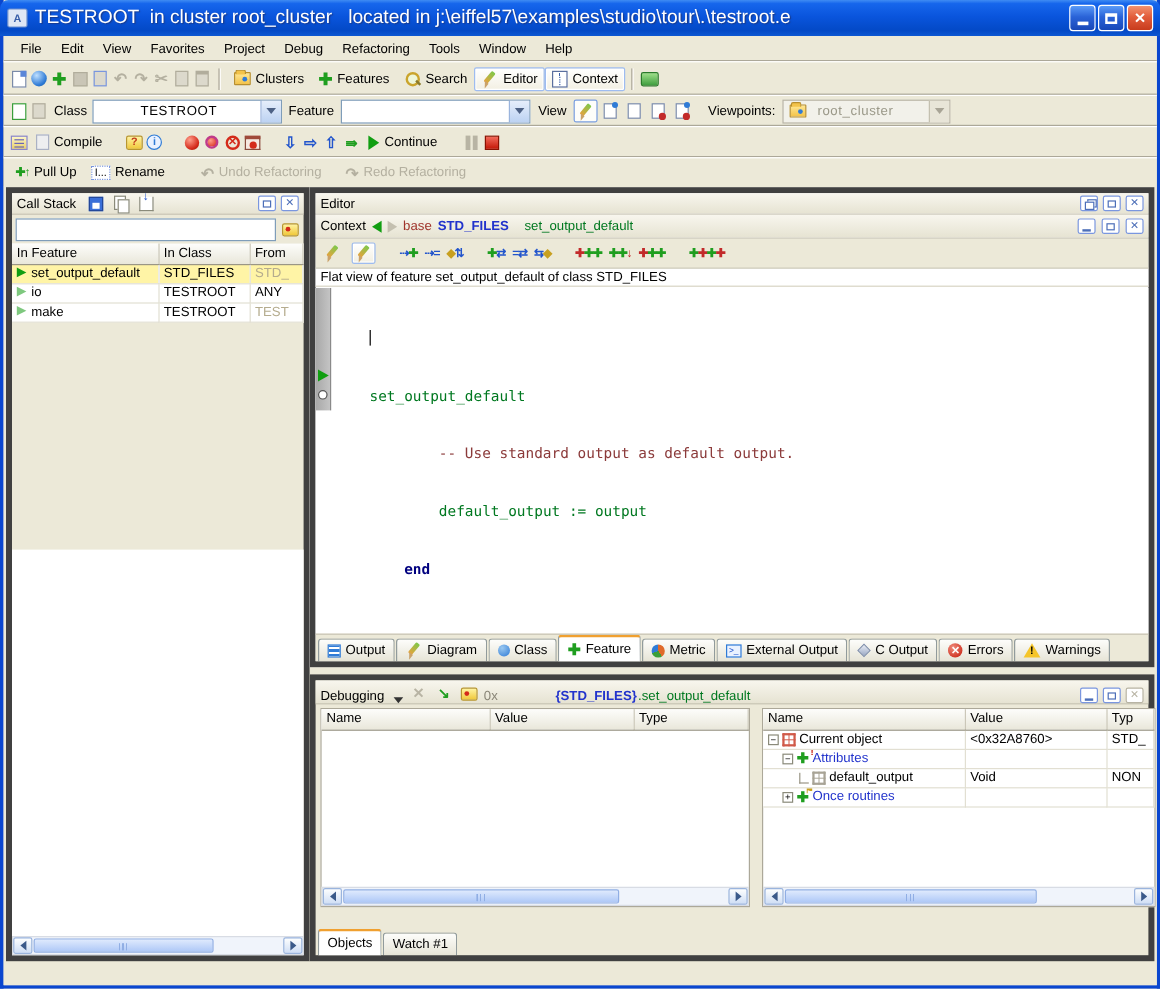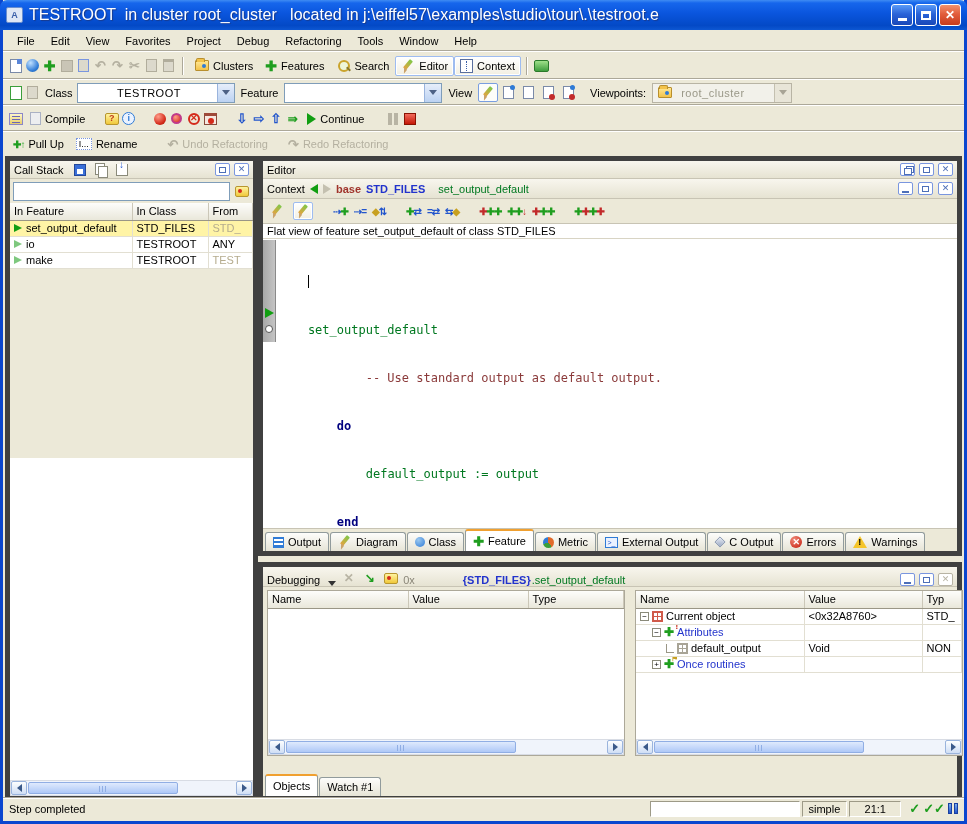--- a/index.html
+++ b/index.html
@@ -136,21 +136,21 @@
   .sbtn i { width:0; height:0; border-top:4px solid transparent; border-bottom:4px solid transparent; }
   .sbtn i.left  { border-right:5px solid #3b5a8a; }
   .sbtn i.right { border-left:5px solid #3b5a8a; }
   .sthumb { height:12px; margin:0 1px; background:linear-gradient(#dfeafd,#aec8f7); border:1px solid #90aee4; border-radius:2px; position:relative; }
   .sthumb::after { content:""; position:absolute; left:50%; top:3px; width:8px; height:6px; margin-left:-4px;
     background:repeating-linear-gradient(90deg,#90aee4 0 1px,transparent 1px 3px); }
 
   
   #editor { left:255px; top:126px; width:704px; height:400px; }
   .ctxbar { height:20px; background:linear-gradient(#f8f6ee,#e6e3d2); border-bottom:1px solid #c8c4b4; display:flex; align-items:center; padding:0 4px; gap:5px; font-size:11px; }
-  .c-cluster { color:#a0342c; font-weight:bold; }
+  .c-cluster { color:#a0342c; font-weight:normal; }
   .c-class { color:#2233cc; font-weight:bold; }
   .c-feature { color:#007820; }
   .nav-l { width:0; height:0; border-right:8px solid #119e11; border-top:5px solid transparent; border-bottom:5px solid transparent; }
   .nav-r { width:0; height:0; border-left:8px solid #c4c0b0; border-top:5px solid transparent; border-bottom:5px solid transparent; }
   .etb { height:25px; background:#ece9d8; border-bottom:1px solid #c8c4b4; display:flex; align-items:center; padding:0 4px; gap:6px; }
   .etb .tbtn { padding:1px 2px; }
   .mini { font-size:10px; font-weight:bold; letter-spacing:-1px; white-space:nowrap; }
   .mini .g { color:#1f9e1f; } .mini .b { color:#2255cc; } .mini .y { color:#c8a020; } .mini .r { color:#c22a2a; }
   .flathead { height:15px; background:#fff; border-bottom:1px solid #d8d4c4; font-size:11px; padding:0 4px; display:flex; align-items:center; }
   .codearea { position:absolute; left:0; right:0; top:79px; bottom:23px; background:#fff; overflow:hidden; }
@@ -529,21 +529,20 @@
       <div class="flathead">Flat view of feature set_output_default of class STD_FILES</div>
       <div class="codearea">
         <div class="gutter">
           <span class="g-arrow"></span>
           <span class="g-circle"></span>
         </div>
         <div class="code">
           <div class="code-line"><span class="caret"></span></div>
           <div class="code-line"><span class="tok-feature">    set_output_default</span></div>
           <div class="code-line"><span class="tok-comment">            -- Use standard output as default output.</span></div>
-          <div class="code-line"><span>        </span><span class="tok-keyword">do</span></div>
           <div class="code-line"><span>            </span><span class="tok-feature">default_output := output</span></div>
           <div class="code-line"><span>        </span><span class="tok-keyword">end</span></div>
         </div>
       </div>
       <div class="tabs">
         <span class="tab">
             <span class="t-output"></span>
             <span>Output</span>
           </span>
         <span class="tab">
@@ -705,29 +704,15 @@
       <div class="dtabs">
         <span class="tab active">
             <span>Objects</span>
           </span>
         <span class="tab">
             <span>Watch #1</span>
           </span>
       </div>
     </div>
 
-    <div id="statusbar">
-      <span class="sb-msg">Step completed</span>
-      <span class="sb-cell sb-progress"></span>
-      <span class="sb-cell">simple</span>
-      <span class="sb-cell" style="width:52px;justify-content:center">21:1</span>
-      <span class="sb-icons">
-        <span class="i-check">✓</span>
-        <span class="i-check">✓✓</span>
-        <span class="pause-blue">
-            <i></i>
-            <i></i>
-          </span>
-      </span>
-    </div>
 
   </div>
 </div>
 
 </body></html>

